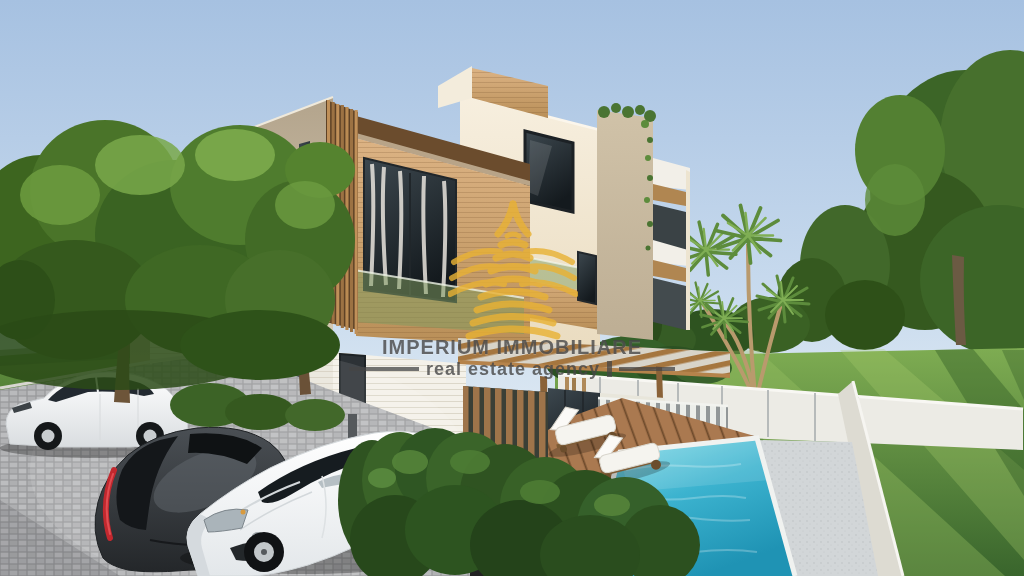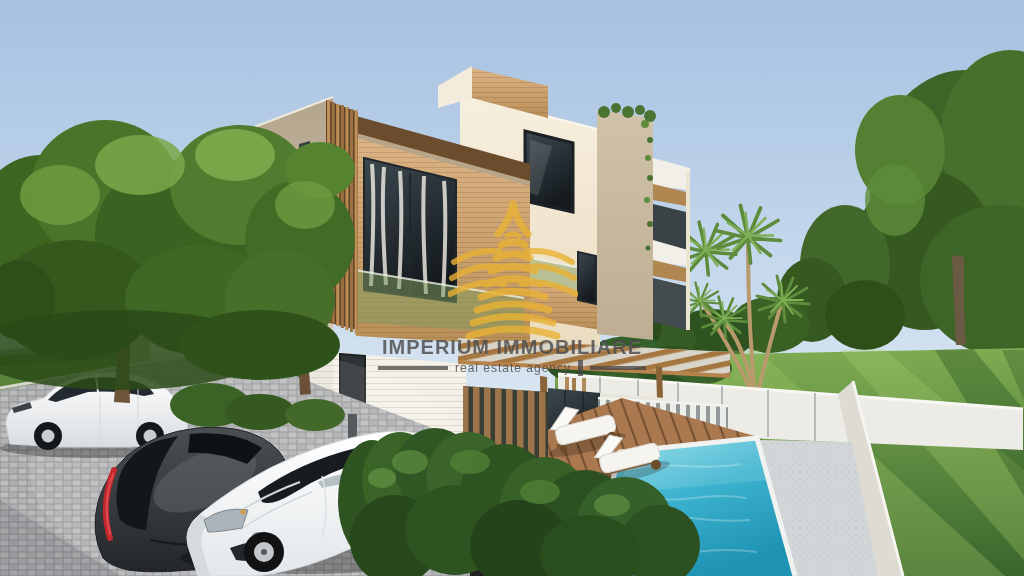--- a/index.html
+++ b/index.html
@@ -6,21 +6,21 @@
   .stage{position:relative;width:1024px;height:576px;overflow:hidden;font-family:"Liberation Sans",sans-serif;}
   .stage svg.scene{position:absolute;left:0;top:0;}
   .wm-logo{position:absolute;left:448px;top:196px;width:130px;height:146px;opacity:.92;}
   .wm-title{position:absolute;left:302px;top:337px;width:420px;text-align:center;
     font-weight:700;font-size:20px;line-height:1;letter-spacing:1px;
     color:rgba(70,70,70,.80);text-shadow:0 1px 0 rgba(255,255,255,.18);}
   .wm-sub{position:absolute;left:342px;top:360px;width:340px;display:flex;align-items:center;justify-content:center;gap:7px;}
   .wm-sub .bar{flex:0 0 70px;height:4px;background:rgba(70,70,70,.75);}
   .wm-sub .bar-r{flex-basis:56px;}
   .wm-sub .tick{width:5px;height:16px;background:rgba(70,70,70,.75);}
-  .wm-sub-text{font-weight:400;font-size:12px;line-height:1;letter-spacing:1px;color:rgba(70,70,70,.80);}
+  .wm-sub-text{font-weight:700;font-size:18px;line-height:1;letter-spacing:1px;color:rgba(70,70,70,.80);}
 </style>
 </head>
 <body>
 
 <div class="stage">
 <svg class="scene" width="1024" height="576" viewBox="0 0 1024 576">
   <defs>
     <linearGradient id="sky" x1="0" y1="0" x2="0" y2="1">
       <stop offset="0" stop-color="#a6c1e1"></stop>
           <stop offset=".7" stop-color="#c9dbee"></stop>

